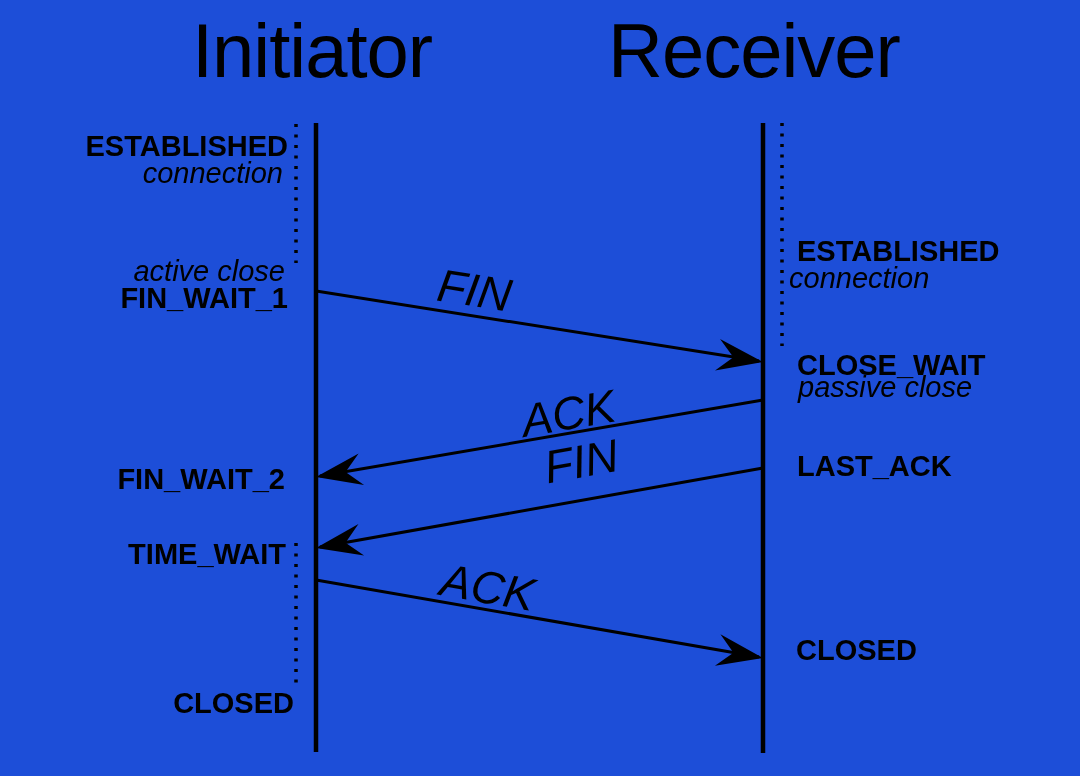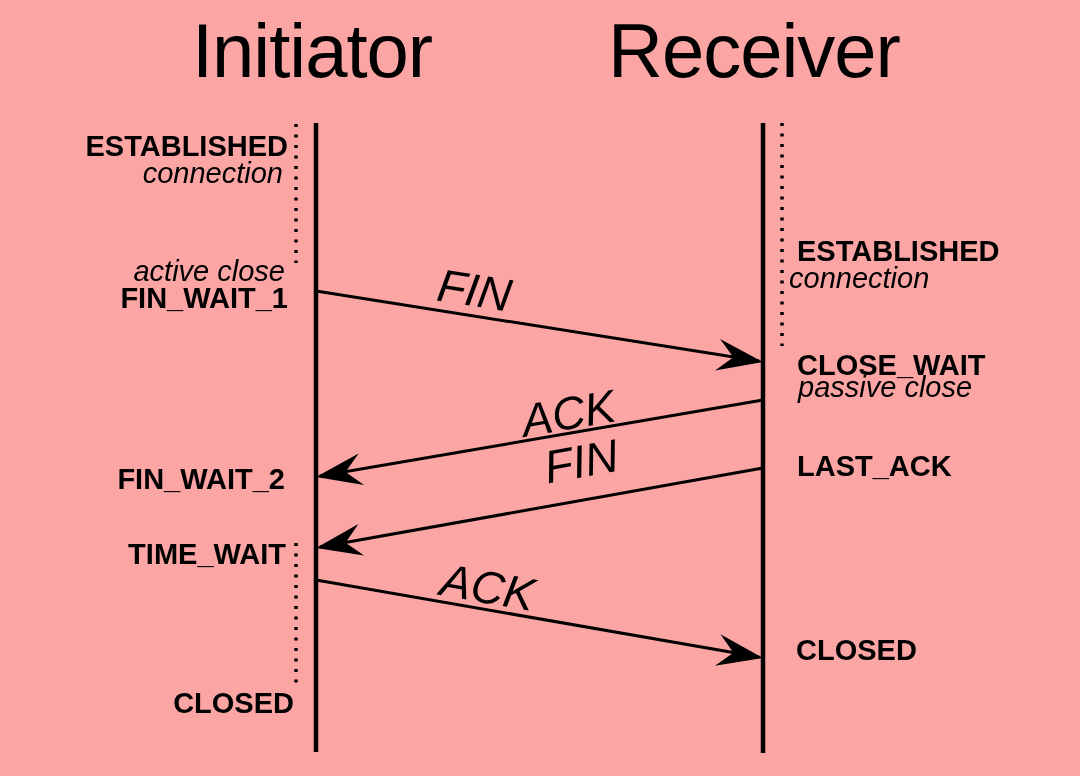--- a/index.html
+++ b/index.html
@@ -4,21 +4,21 @@
 <style>
   html, body {
     margin: 0;
     padding: 0;
     background: #ffffff;
   }
   .stage {
     position: relative;
     width: 1080px;
     height: 776px;
-    background: #fca5a5;
+    background: #1d4ed8;
     overflow: hidden;
     font-family: "Liberation Sans", sans-serif;
   }
   svg { display: block; }
 
   .title {
     font-size: 76px;
     font-weight: 400;
     letter-spacing: -1px;
     fill: #000000;

